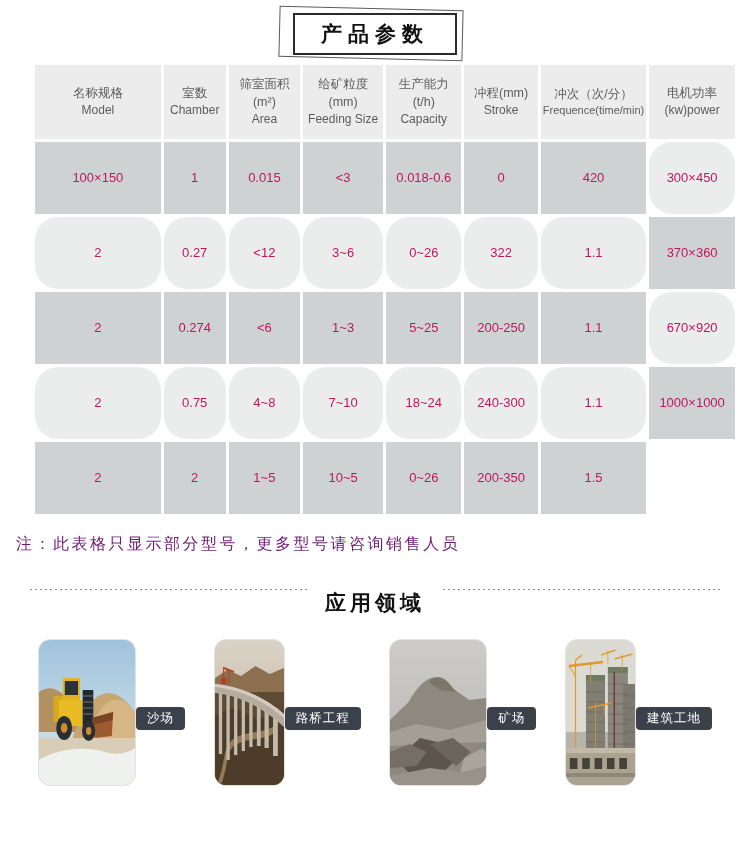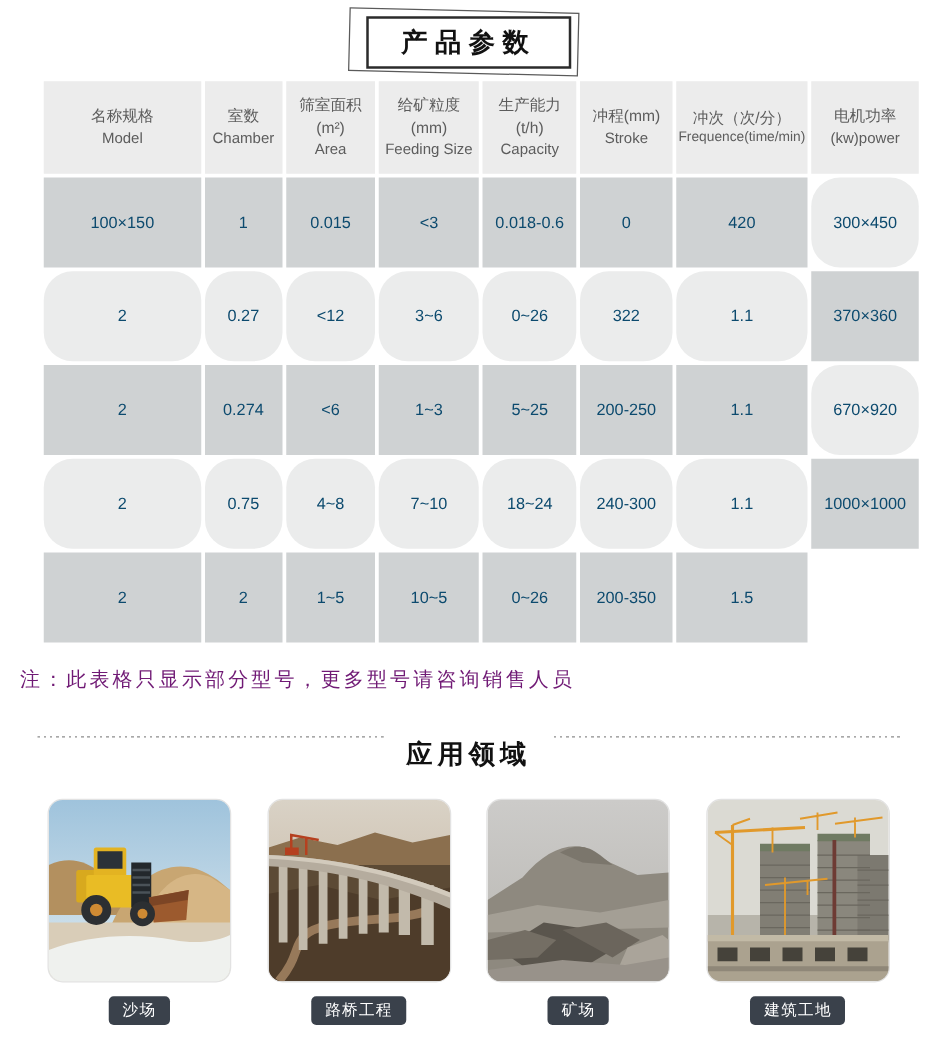--- a/index.html
+++ b/index.html
@@ -24,21 +24,21 @@
     width: 720px; margin: 8px auto 18px auto;
     display: grid;
     grid-template-columns: 132fr 65fr 75fr 84fr 79fr 77fr 97fr 90fr;
     grid-auto-rows: auto; gap: 3px; background: #fff; padding-left: 20px;
   }
   .th, .td {
     display: flex; flex-direction: column; align-items: center; justify-content: center;
     text-align: center; line-height: 1.45;
   }
   .th { background: #ececec; height: 74px; color: #5c5c5c; font-size: 12.5px; padding: 2px; }
-  .td { height: 72px; color: #0c4a6e; font-size: 13px; }
+  .td { height: 72px; color: #be185d; font-size: 13px; }
   .td.dark { background: #cfd2d3; }
   .td.light { background: #ebecec; border-radius: 23px; }
   .th .en { font-size: 12px; }
   .th .en-small { font-size: 11px; }
 
   
   .note {
     margin: 20px 16px 0 16px; font-size: 16px; font-weight: 400;
     color: #701a75; letter-spacing: 2.5px;
   }
@@ -48,21 +48,21 @@
     display: flex; align-items: flex-start; margin: 34px 30px 0 30px; gap: 18px;
   }
   .divider-line {
     flex: 1; height: 1px;
     background-image: repeating-linear-gradient(90deg, #8c8c8c 0 2px, transparent 2px 5px);
   }
   .section-title { font-size: 21px; font-weight: bold; color: #111; letter-spacing: 4px; white-space: nowrap; }
 
   
   .apps { display: flex; justify-content: space-between; padding: 0 38px; margin-top: 22px; }
-  .app-card { width: 147px; display: flex; flex-direction: column; align-items: center; }
+  .app-card { width: 147px; display: flex; flex-direction: row; align-items: center; }
   .app-photo {
     width: 147px; height: 147px; border: 1px solid #e2e2e2; border-radius: 12px;
     overflow: hidden; background: #f5f5f5;
   }
   .app-photo svg { display: block; width: 100%; height: 100%; }
   .app-caption {
     margin-top: 11px; background: #3a414b; color: #fff; font-size: 12.5px;
     padding: 3px 11px; border-radius: 4px; letter-spacing: 1px; white-space: nowrap;
   }
 </style>

